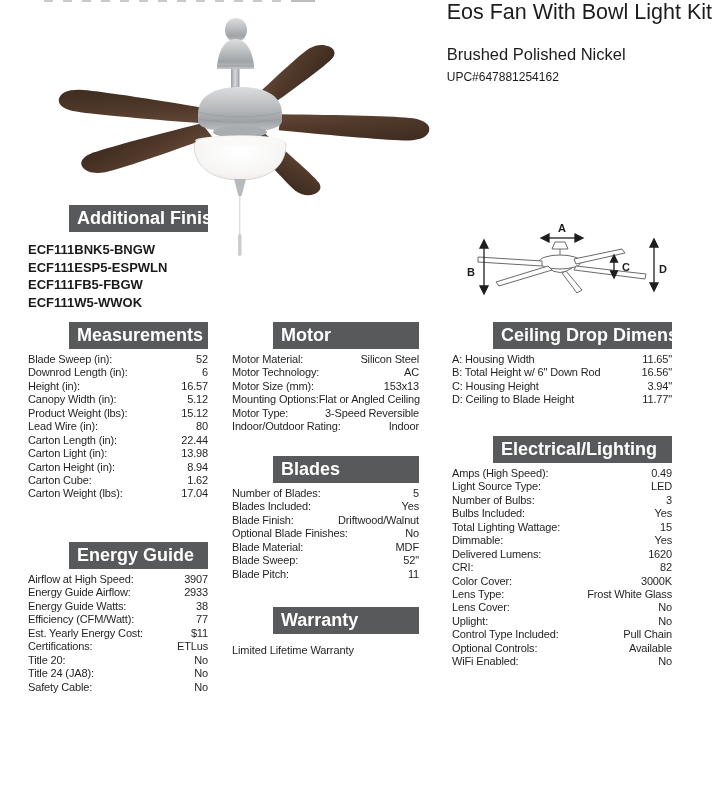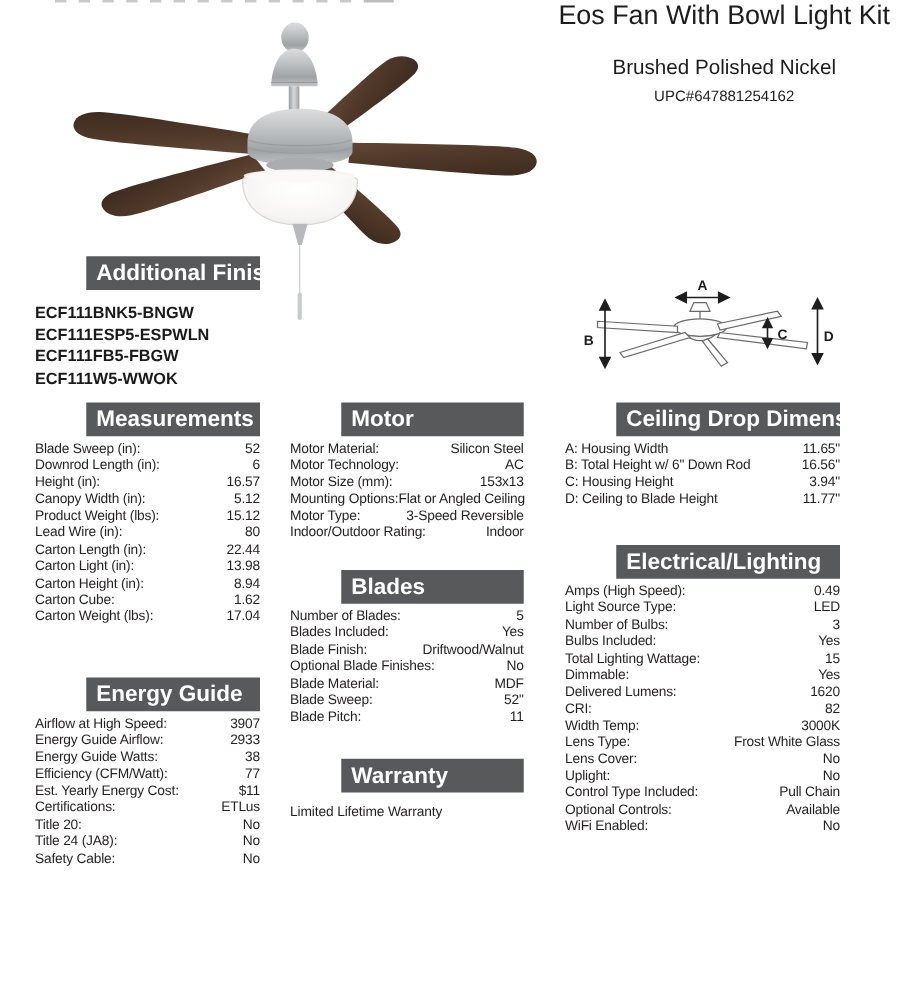--- a/index.html
+++ b/index.html
@@ -5,21 +5,21 @@
   html,body{margin:0;padding:0;background:#ffffff;}
   body{width:720px;height:798px;font-family:"Liberation Sans", sans-serif;color:#231f20;}
   .page{position:relative;width:720px;height:798px;background:#fff;overflow:hidden;}
 
   
   .artifact-row{position:absolute;top:0;left:44px;width:360px;height:3px;font-size:0;}
   .artifact-row i{display:inline-block;height:2px;width:9px;background:#c9c9c9;margin-right:10px;}
   .artifact-row i:last-child{width:24px;background:#bdbdbd;}
 
   
-  .title-block{position:absolute;top:1px;right:8px;text-align:center;color:#1c1c1c;}
+  .title-block{position:absolute;top:1px;right:8px;text-align:left;color:#1c1c1c;}
   .product-title{font-size:21.5px;line-height:22px;}
   .product-subtitle{font-size:16.5px;line-height:17px;margin-top:23px;}
   .product-upc{font-size:12px;line-height:14px;margin-top:7px;}
 
   
   .fan-photo{position:absolute;left:28px;top:8px;width:425px;height:250px;}
   .dim-diagram{position:absolute;left:462px;top:196px;width:248px;height:118px;}
 
   
   .section-header{background:#58595b;color:#ffffff;font-size:18px;font-weight:bold;
@@ -388,21 +388,21 @@
         </div>
         <div class="spec-row">
           <span class="spec-label">Delivered Lumens:</span>
           <span class="spec-value">1620</span>
         </div>
         <div class="spec-row">
           <span class="spec-label">CRI:</span>
           <span class="spec-value">82</span>
         </div>
         <div class="spec-row">
-          <span class="spec-label">Width Temp:</span>
+          <span class="spec-label">Color Cover:</span>
           <span class="spec-value">3000K</span>
         </div>
         <div class="spec-row">
           <span class="spec-label">Lens Type:</span>
           <span class="spec-value">Frost White Glass</span>
         </div>
         <div class="spec-row">
           <span class="spec-label">Lens Cover:</span>
           <span class="spec-value">No</span>
         </div>

